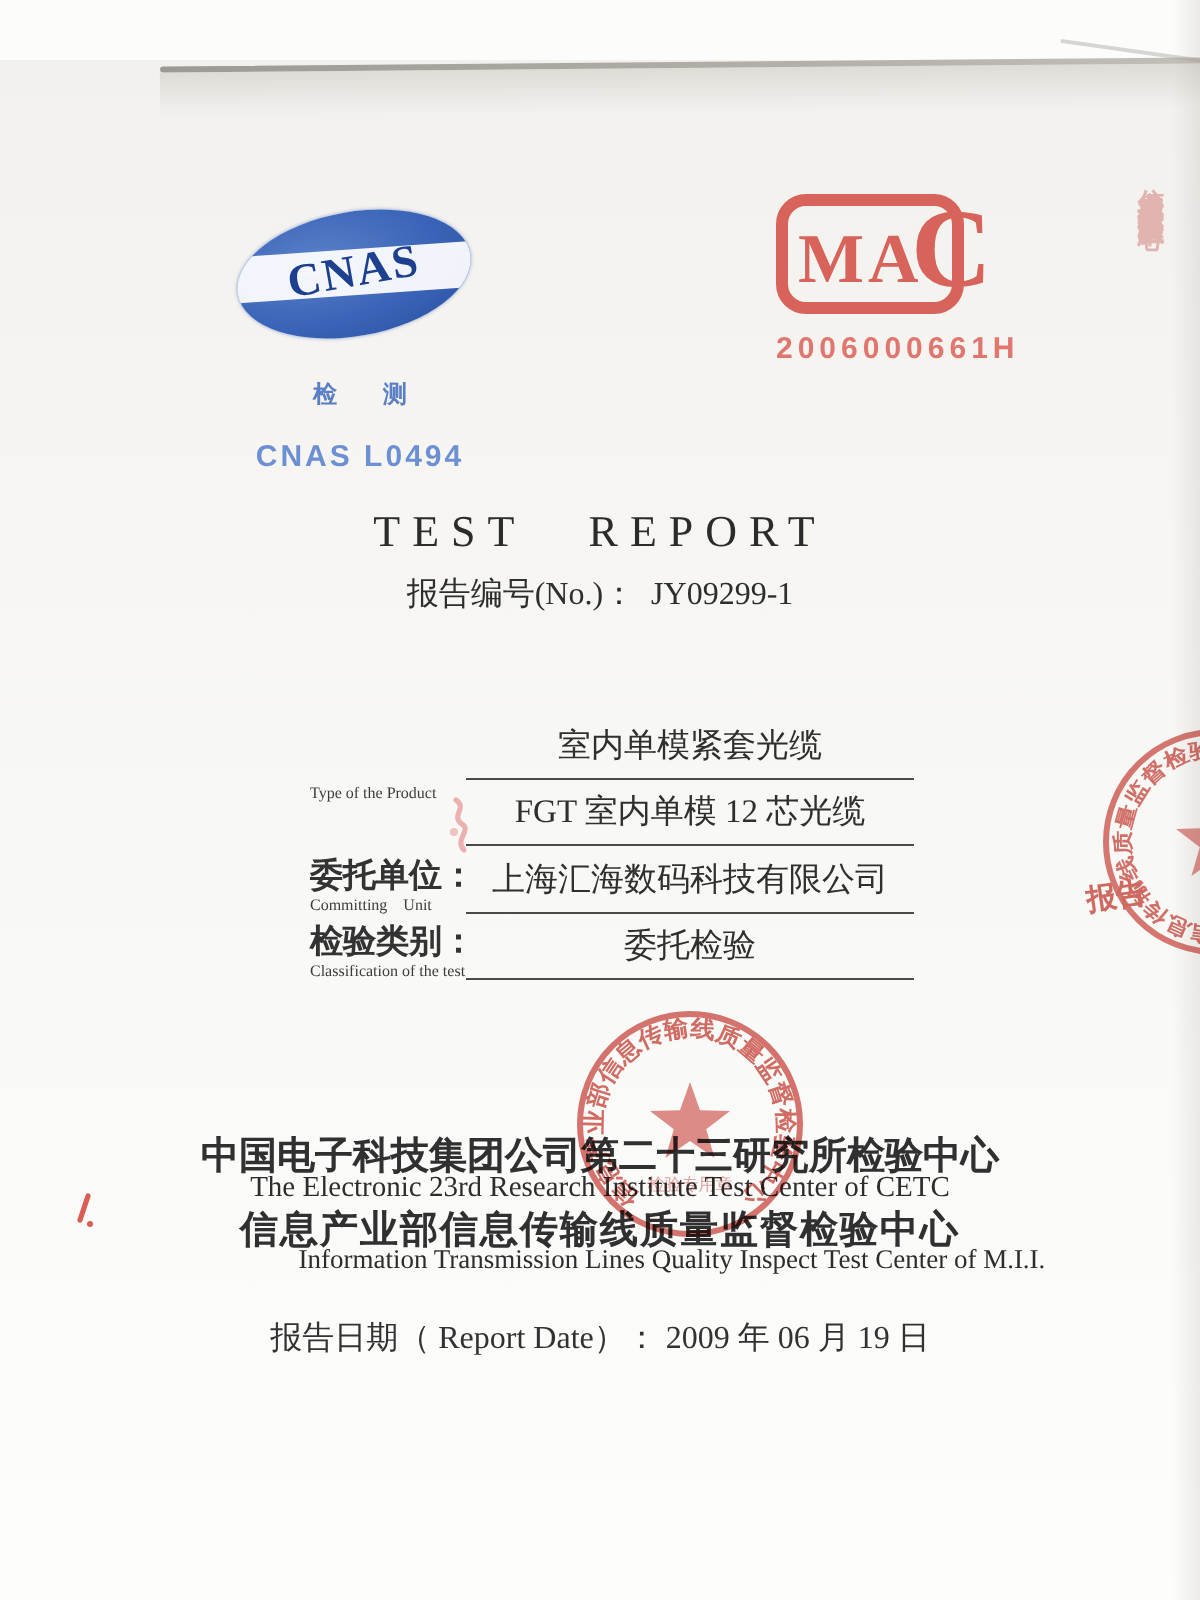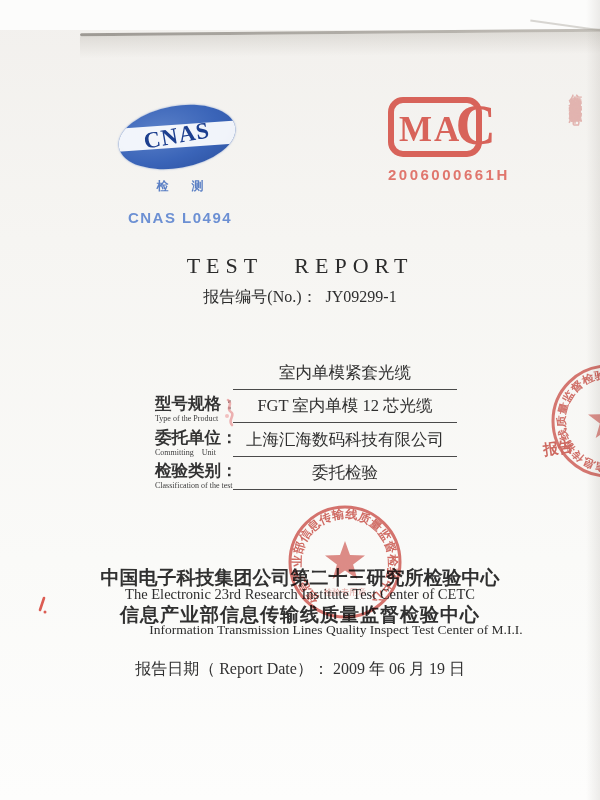--- a/index.html
+++ b/index.html
@@ -28,21 +28,21 @@
   
   .cnas{left:118px;top:106px;width:124px;text-align:center;}
   .cnas-ellipse{position:relative;width:118px;height:62px;border-radius:50%;
     background:radial-gradient(ellipse at 35% 35%, #5a80c8 0%, #3a64b8 55%, #2c51a0 100%);
     transform:rotate(-10deg);overflow:hidden;box-shadow:0 0 2px rgba(58,100,184,.6);}
   .cnas-band{position:absolute;left:-12px;top:19px;width:150px;height:23px;
     background:rgba(255,255,255,.93);transform:rotate(6deg);}
   .cnas-word{position:absolute;left:0;top:17px;width:118px;text-align:center;
     font-family:"Liberation Serif",serif;font-weight:700;font-size:23px;
     color:#1d3f8f;letter-spacing:1px;}
-  .cnas-caption{margin-top:10px;font-size:12px;font-weight:700;color:#3f6bbd;
+  .cnas-caption{margin-top:21px;font-size:12px;font-weight:700;color:#3f6bbd;
     letter-spacing:10px;padding-left:10px;opacity:.85;}
   .cnas-code{margin-top:14px;font-size:15px;font-weight:700;color:#4a77cc;
     letter-spacing:1.5px;opacity:.8;font-family:"Liberation Sans",sans-serif;}
   
   .cma{left:388px;top:97px;width:110px;}
   .cma-box{position:relative;width:82px;height:48px;border:6px solid #d5544a;
     border-radius:15px;opacity:.9;}
   .cma-letters{position:absolute;left:5px;top:7px;font-family:"Liberation Serif",serif;
     font-weight:700;font-size:35px;color:#d5544a;letter-spacing:2px;}
   .cma-c{position:absolute;right:-20px;top:-10px;font-family:"Liberation Serif",serif;
@@ -114,21 +114,20 @@
 
   <div class="abs report-no">
     <span>报告编号(No.)：</span><span class="val">JY09299-1</span>
   </div>
 
   <div class="abs row" style="top:360px;">
     <div class="val">室内单模紧套光缆</div>
   </div>
   <div class="abs row" style="top:393px;">
     <div class="lbl">
-      <div class="lbl-zh">型号规格：</div>
       <div class="lbl-en">Type of the Product</div>
     </div>
     <div class="val">FGT 室内单模 12 芯光缆</div>
   </div>
   <div class="abs row" style="top:427px;">
     <div class="lbl">
       <div class="lbl-zh">委托单位：</div>
       <div class="lbl-en">Committing    Unit</div>
     </div>
     <div class="val">上海汇海数码科技有限公司</div>

